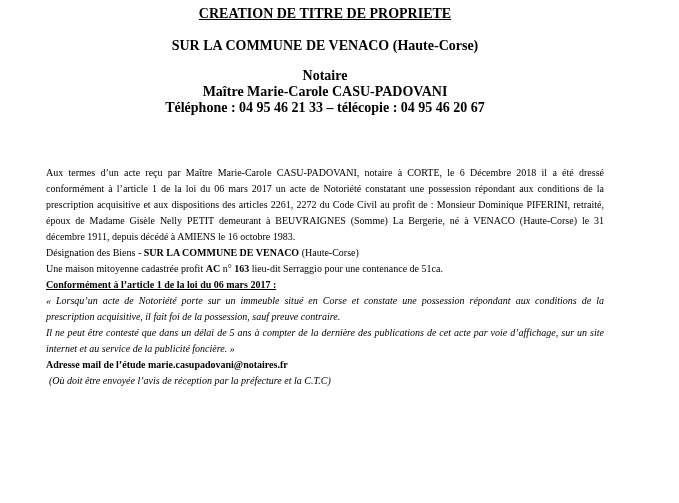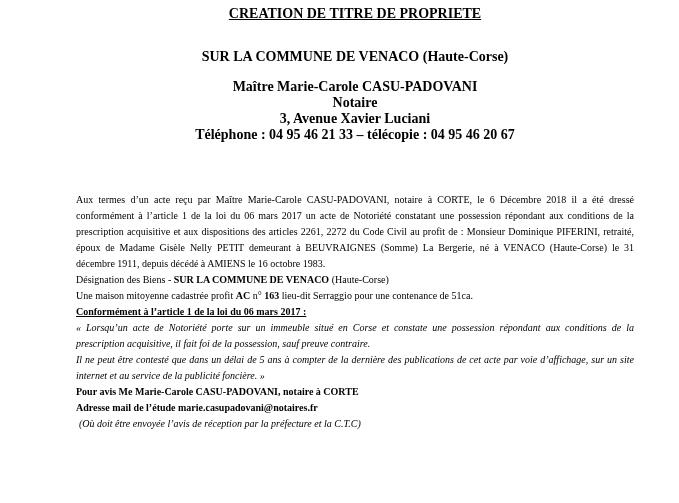--- a/index.html
+++ b/index.html
@@ -7,35 +7,35 @@
     position: relative;
     width: 679px;
     height: 503px;
     background: #ffffff;
     color: #000000;
     font-family: "Liberation Serif", serif;
     overflow: hidden;
   }
   .doc {
     position: absolute;
-    left: 76px;
+    left: 46px;
     top: 0;
     width: 558px;
   }
   .doc-header {
     text-align: center;
     font-weight: bold;
     font-size: 14px;
     line-height: 16px;
   }
   .title {
     padding-top: 6px;
     text-decoration: underline;
   }
-  .commune { margin-top: 27px; }
+  .commune { margin-top: 16px; }
   .notary-block { margin-top: 14px; }
   .doc-body {
     margin-top: 49px;
     font-size: 10px;
     line-height: 16px;
   }
   .para { margin: 0; }
   .justify { text-align: justify; }
   .b { font-weight: bold; }
   .i { font-style: italic; }
@@ -46,33 +46,31 @@
 </head>
 <body>
 
 <div class="page">
   <div class="doc">
 
     <header class="doc-header">
       <div class="title">CREATION DE TITRE DE PROPRIETE</div>
       <div class="commune">SUR LA COMMUNE DE VENACO (Haute-Corse)</div>
       <div class="notary-block">
+        <div>Notaire</div>
         <div>Maître Marie-Carole CASU-PADOVANI</div>
-        <div>Notaire</div>
-        <div>3, Avenue Xavier Luciani</div>
         <div>Téléphone : 04 95 46 21 33 – télécopie : 04 95 46 20 67</div>
       </div>
     </header>
 
     <main class="doc-body">
       <p class="para justify">Aux termes d’un acte reçu par Maître Marie-Carole CASU-PADOVANI, notaire à CORTE, le 6 Décembre 2018 il a été dressé conformément à l’article 1 de la loi du 06 mars 2017 un acte de Notoriété constatant une possession répondant aux conditions de la prescription acquisitive et aux dispositions des articles 2261, 2272 du Code Civil au profit de : Monsieur Dominique PIFERINI, retraité, époux de Madame Gisèle Nelly PETIT demeurant à BEUVRAIGNES (Somme) La Bergerie, né à VENACO (Haute-Corse) le 31 décembre 1911, depuis décédé à AMIENS le 16 octobre 1983.</p>
       <p class="para"><span>Désignation des Biens - </span><span class="b">SUR LA COMMUNE DE VENACO</span><span> (Haute-Corse)</span></p>
       <p class="para"><span>Une maison mitoyenne cadastrée profit </span><span class="b">AC</span><span> n° </span><span class="b">163</span><span> lieu-dit Serraggio pour une contenance de 51ca.</span></p>
       <p class="para b u">Conformément à l’article 1 de la loi du 06 mars 2017 :</p>
       <p class="para bi justify">« Lorsqu’un acte de Notoriété porte sur un immeuble situé en Corse et constate une possession répondant aux conditions de la prescription acquisitive, il fait foi de la possession, sauf preuve contraire.</p>
       <p class="para bi justify">Il ne peut être contesté que dans un délai de 5 ans à compter de la dernière des publications de cet acte par voie d’affichage, sur un site internet et au service de la publicité foncière. »</p>
-      <p class="para b">Pour avis Me Marie-Carole CASU-PADOVANI, notaire à CORTE</p>
       <p class="para b">Adresse mail de l’étude marie.casupadovani@notaires.fr</p>
       <p class="para i footnote">(Où doit être envoyée l’avis de réception par la préfecture et la C.T.C)</p>
     </main>
 
   </div>
 </div>
 
 </body></html>

